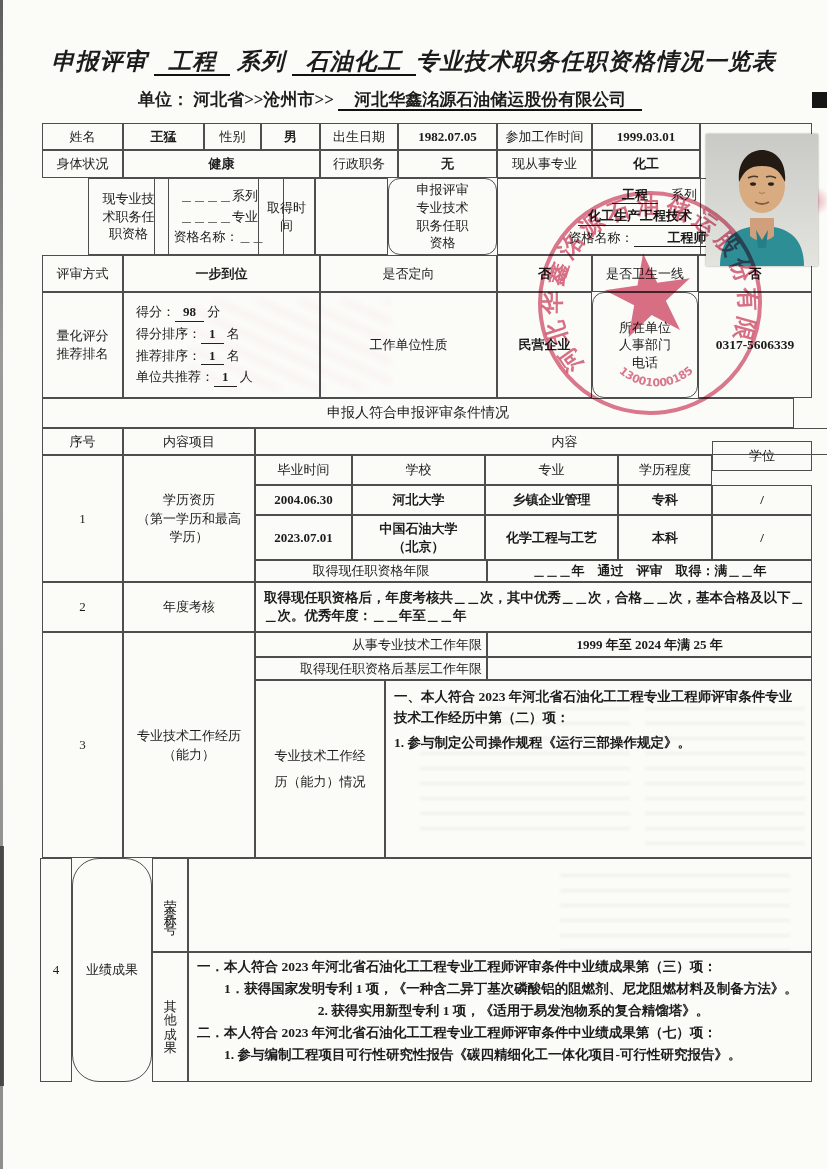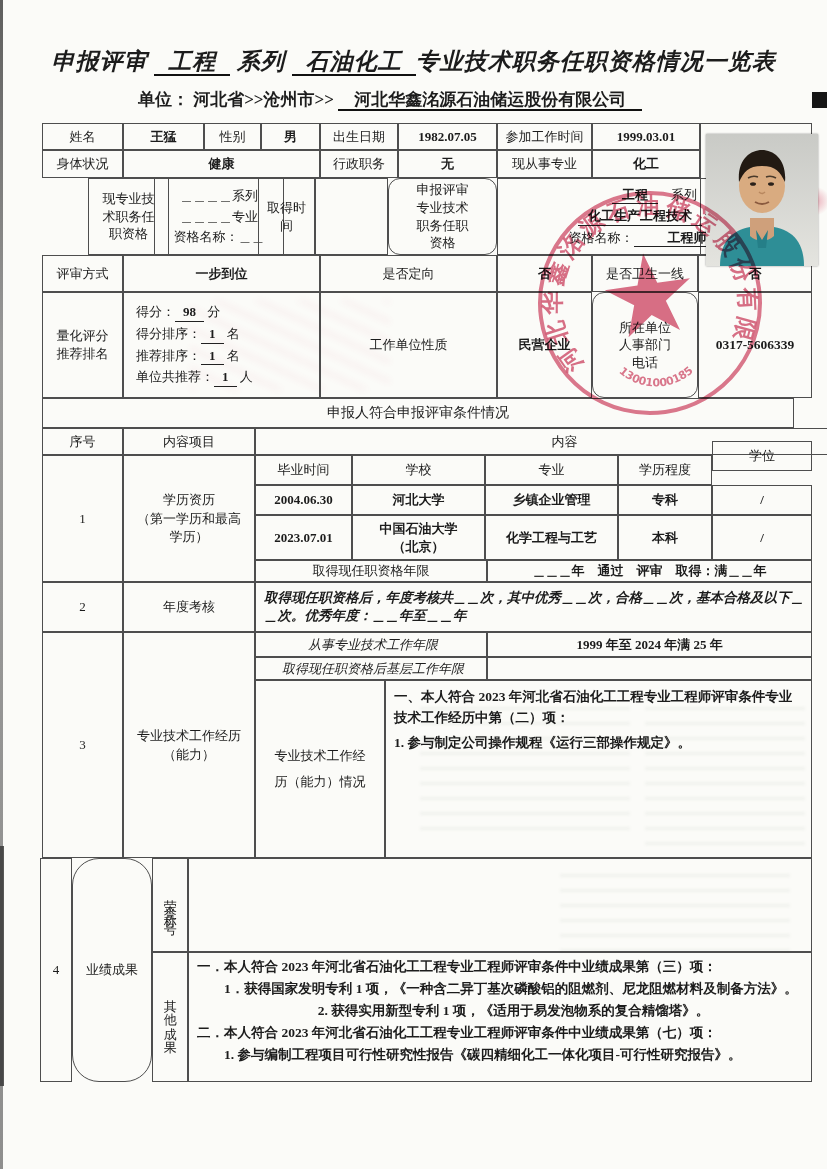--- a/index.html
+++ b/index.html
@@ -2,21 +2,21 @@
 <html><head>
 <meta charset="utf-8">
 <style>
   html,body{margin:0;padding:0;background:#888;}
   #page{position:relative;width:827px;height:1169px;background:#fbfbf8;overflow:hidden;
         font-family:"Liberation Serif","DejaVu Serif",serif;color:#1c1c1c;}
   .cell{position:absolute;box-sizing:border-box;border:1px solid #4e4e4e;
         display:flex;align-items:center;justify-content:center;text-align:center;
         font-size:13px;line-height:1.35;padding:1px 4px;}
   .v{font-weight:700;}
-  .left{justify-content:center;text-align:left;padding-left:8px;font-style:italic;}
+  .left{justify-content:flex-end;text-align:left;padding-left:8px;}
   .top{align-items:flex-start;padding-top:4px;}
   .col{flex-direction:column;gap:3px;}
   .uline{display:inline-block;border-bottom:1.5px solid #222;padding:0 10px;font-weight:700;}
   .wrap4{padding:0 12px;}
   .wrap6{padding:0 24px;border-radius:12px;}
   .vert{writing-mode:vertical-lr;text-orientation:upright;}
   #title{position:absolute;top:46px;left:0;width:827px;text-align:center;
          font-size:23px;font-weight:700;letter-spacing:1px;font-style:italic;}
   #title .tu{border-bottom:2px solid #111;padding:0 14px;}
   #subtitle{position:absolute;top:88px;left:0;width:780px;text-align:center;

